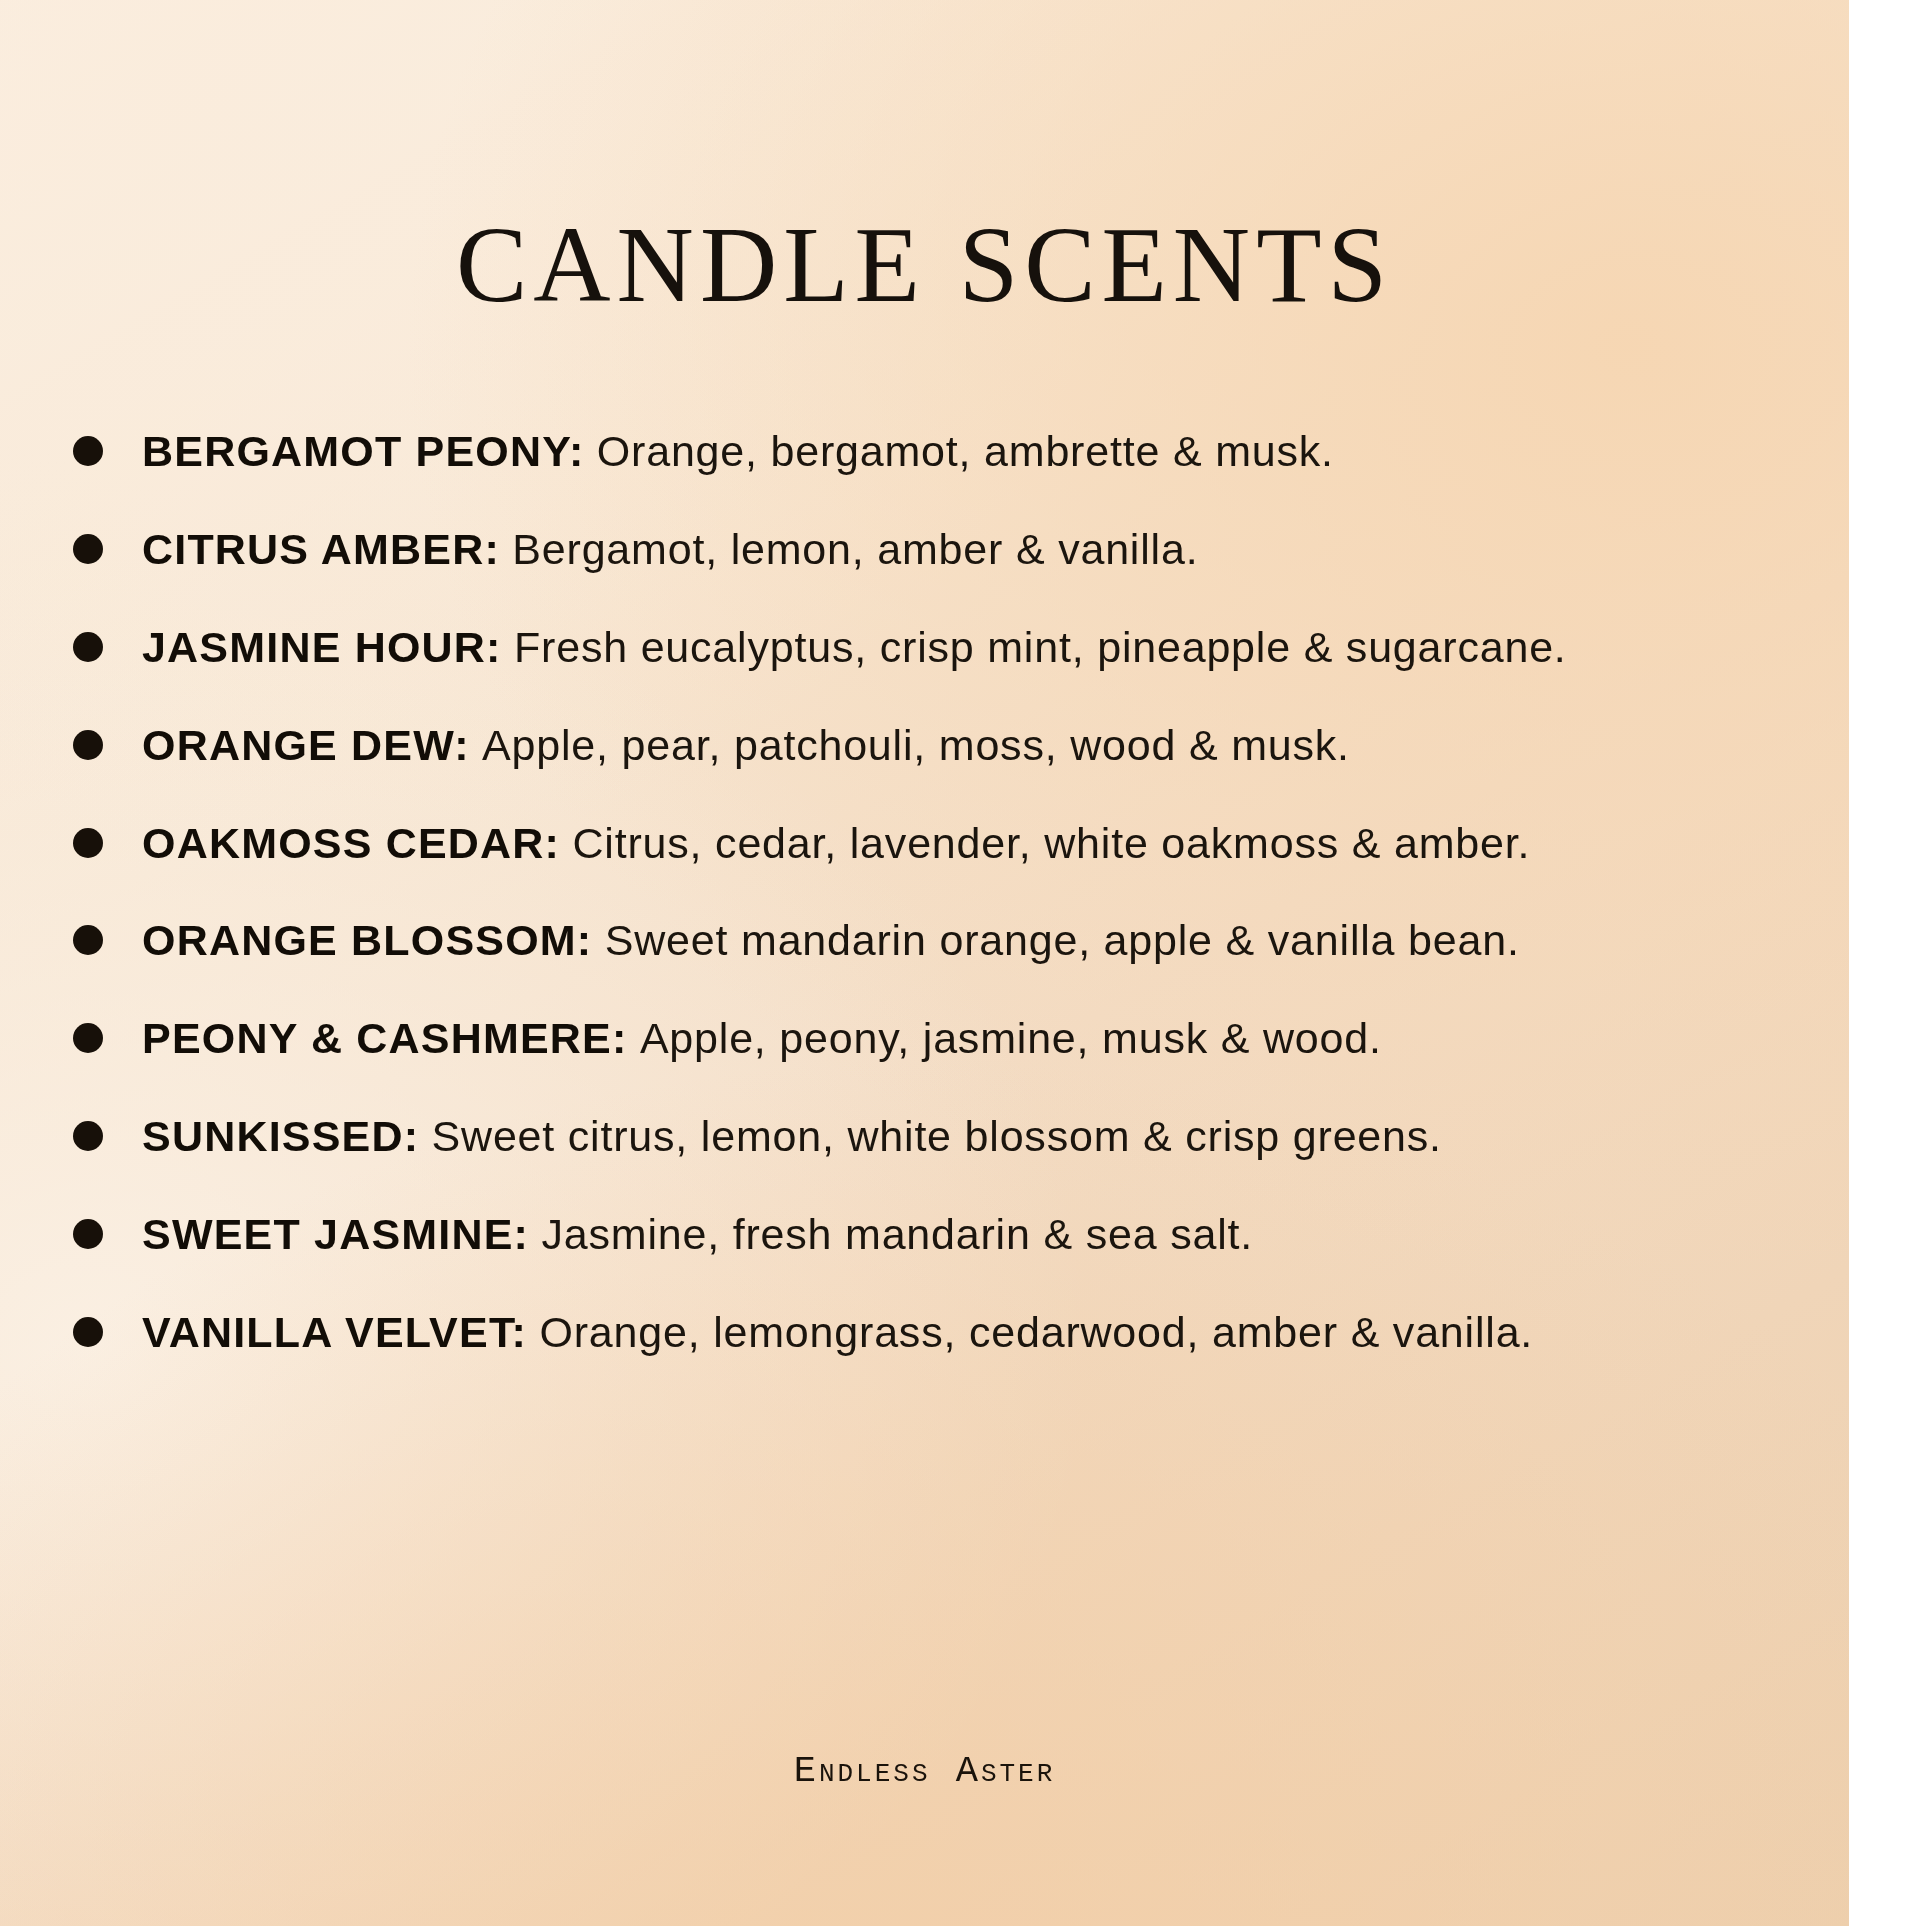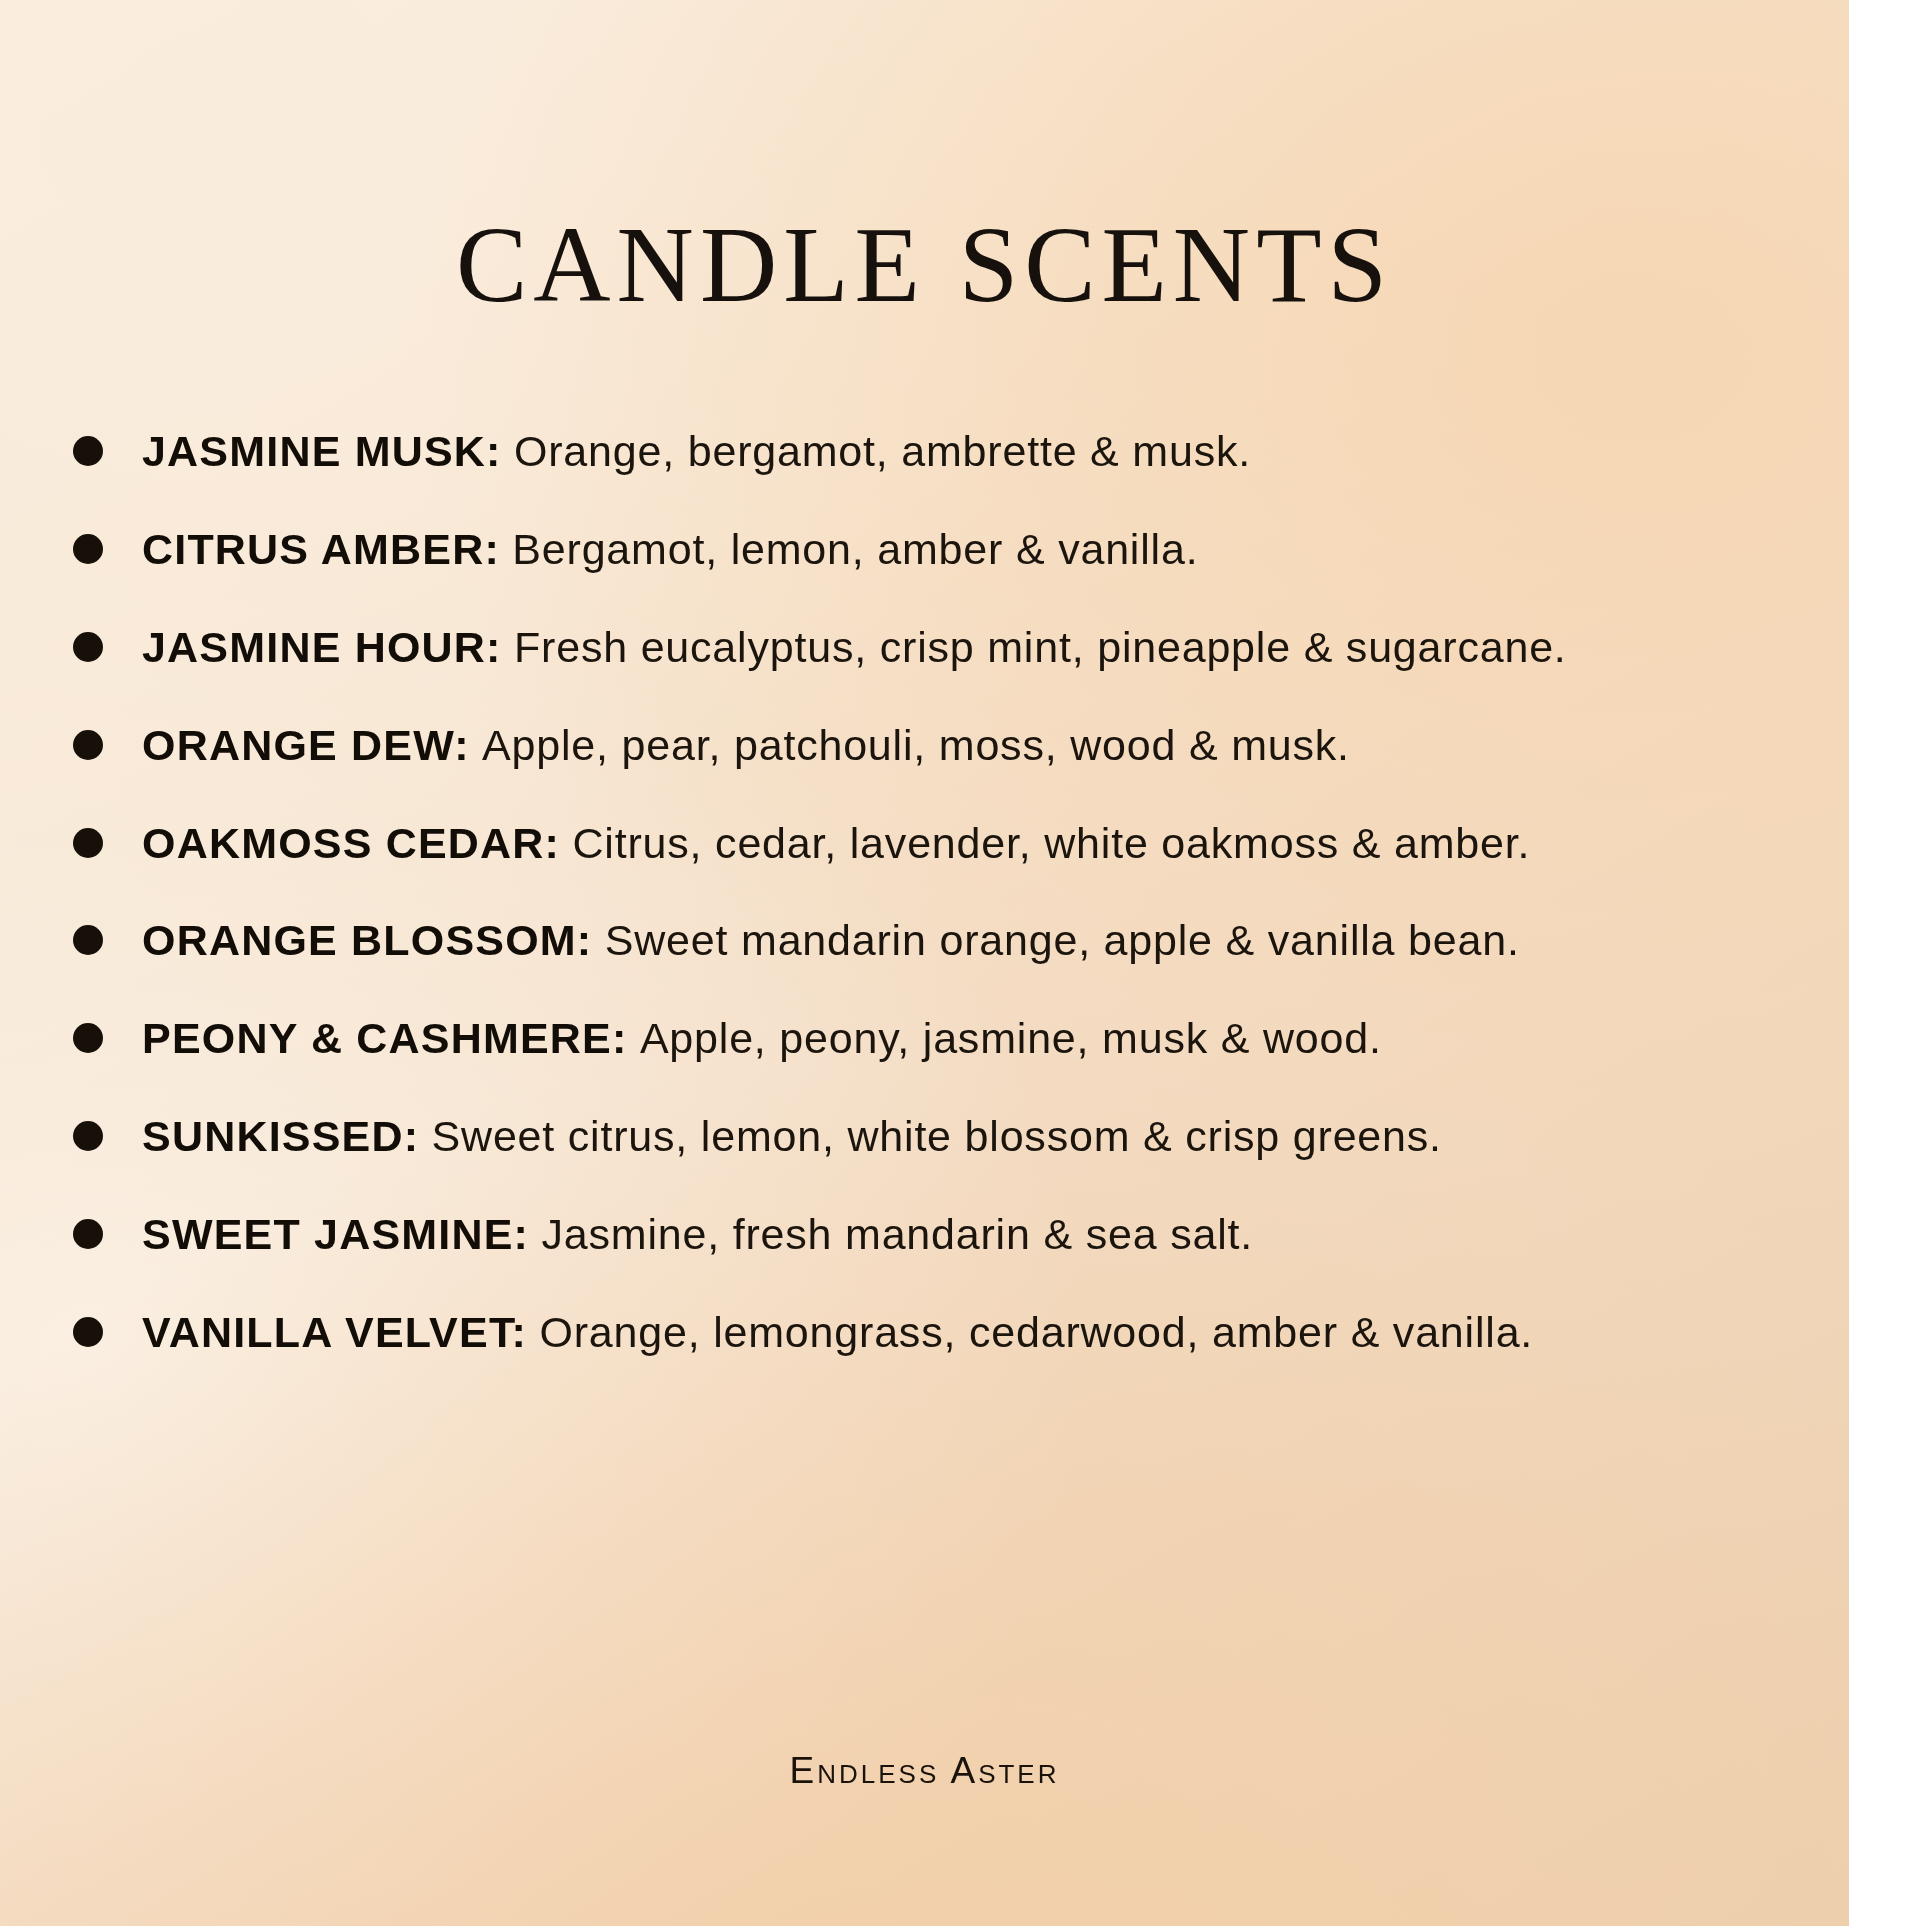--- a/index.html
+++ b/index.html
@@ -72,38 +72,38 @@
     letter-spacing: 0.8px;
     color: #1b150e;
     text-align: right;
   }
   .footer {
     position: absolute;
     left: 0;
     right: 0;
     bottom: 135px;
     text-align: center;
-    font-family: Liberation Sans, sans-serif;
+    font-family: Liberation Mono, monospace;
     font-size: 37px;
     letter-spacing: 3px;
     color: #1a130b;
     font-variant: small-caps;
   }
 </style>
 </head>
 <body>
 
 <div class="page">
 
   <h1 class="title">CANDLE SCENTS</h1>
 
   <ul class="scent-list">
     <li class="scent-item">
       <span class="bullet"></span>
-      <span class="scent-name">JASMINE MUSK:</span>
+      <span class="scent-name">BERGAMOT PEONY:</span>
       <span class="scent-desc">Orange, bergamot, ambrette &amp; musk.</span>
     </li>
     <li class="scent-item">
       <span class="bullet"></span>
       <span class="scent-name">CITRUS AMBER:</span>
       <span class="scent-desc">Bergamot, lemon, amber &amp; vanilla.</span>
     </li>
     <li class="scent-item">
       <span class="bullet"></span>
       <span class="scent-name">JASMINE HOUR:</span>

